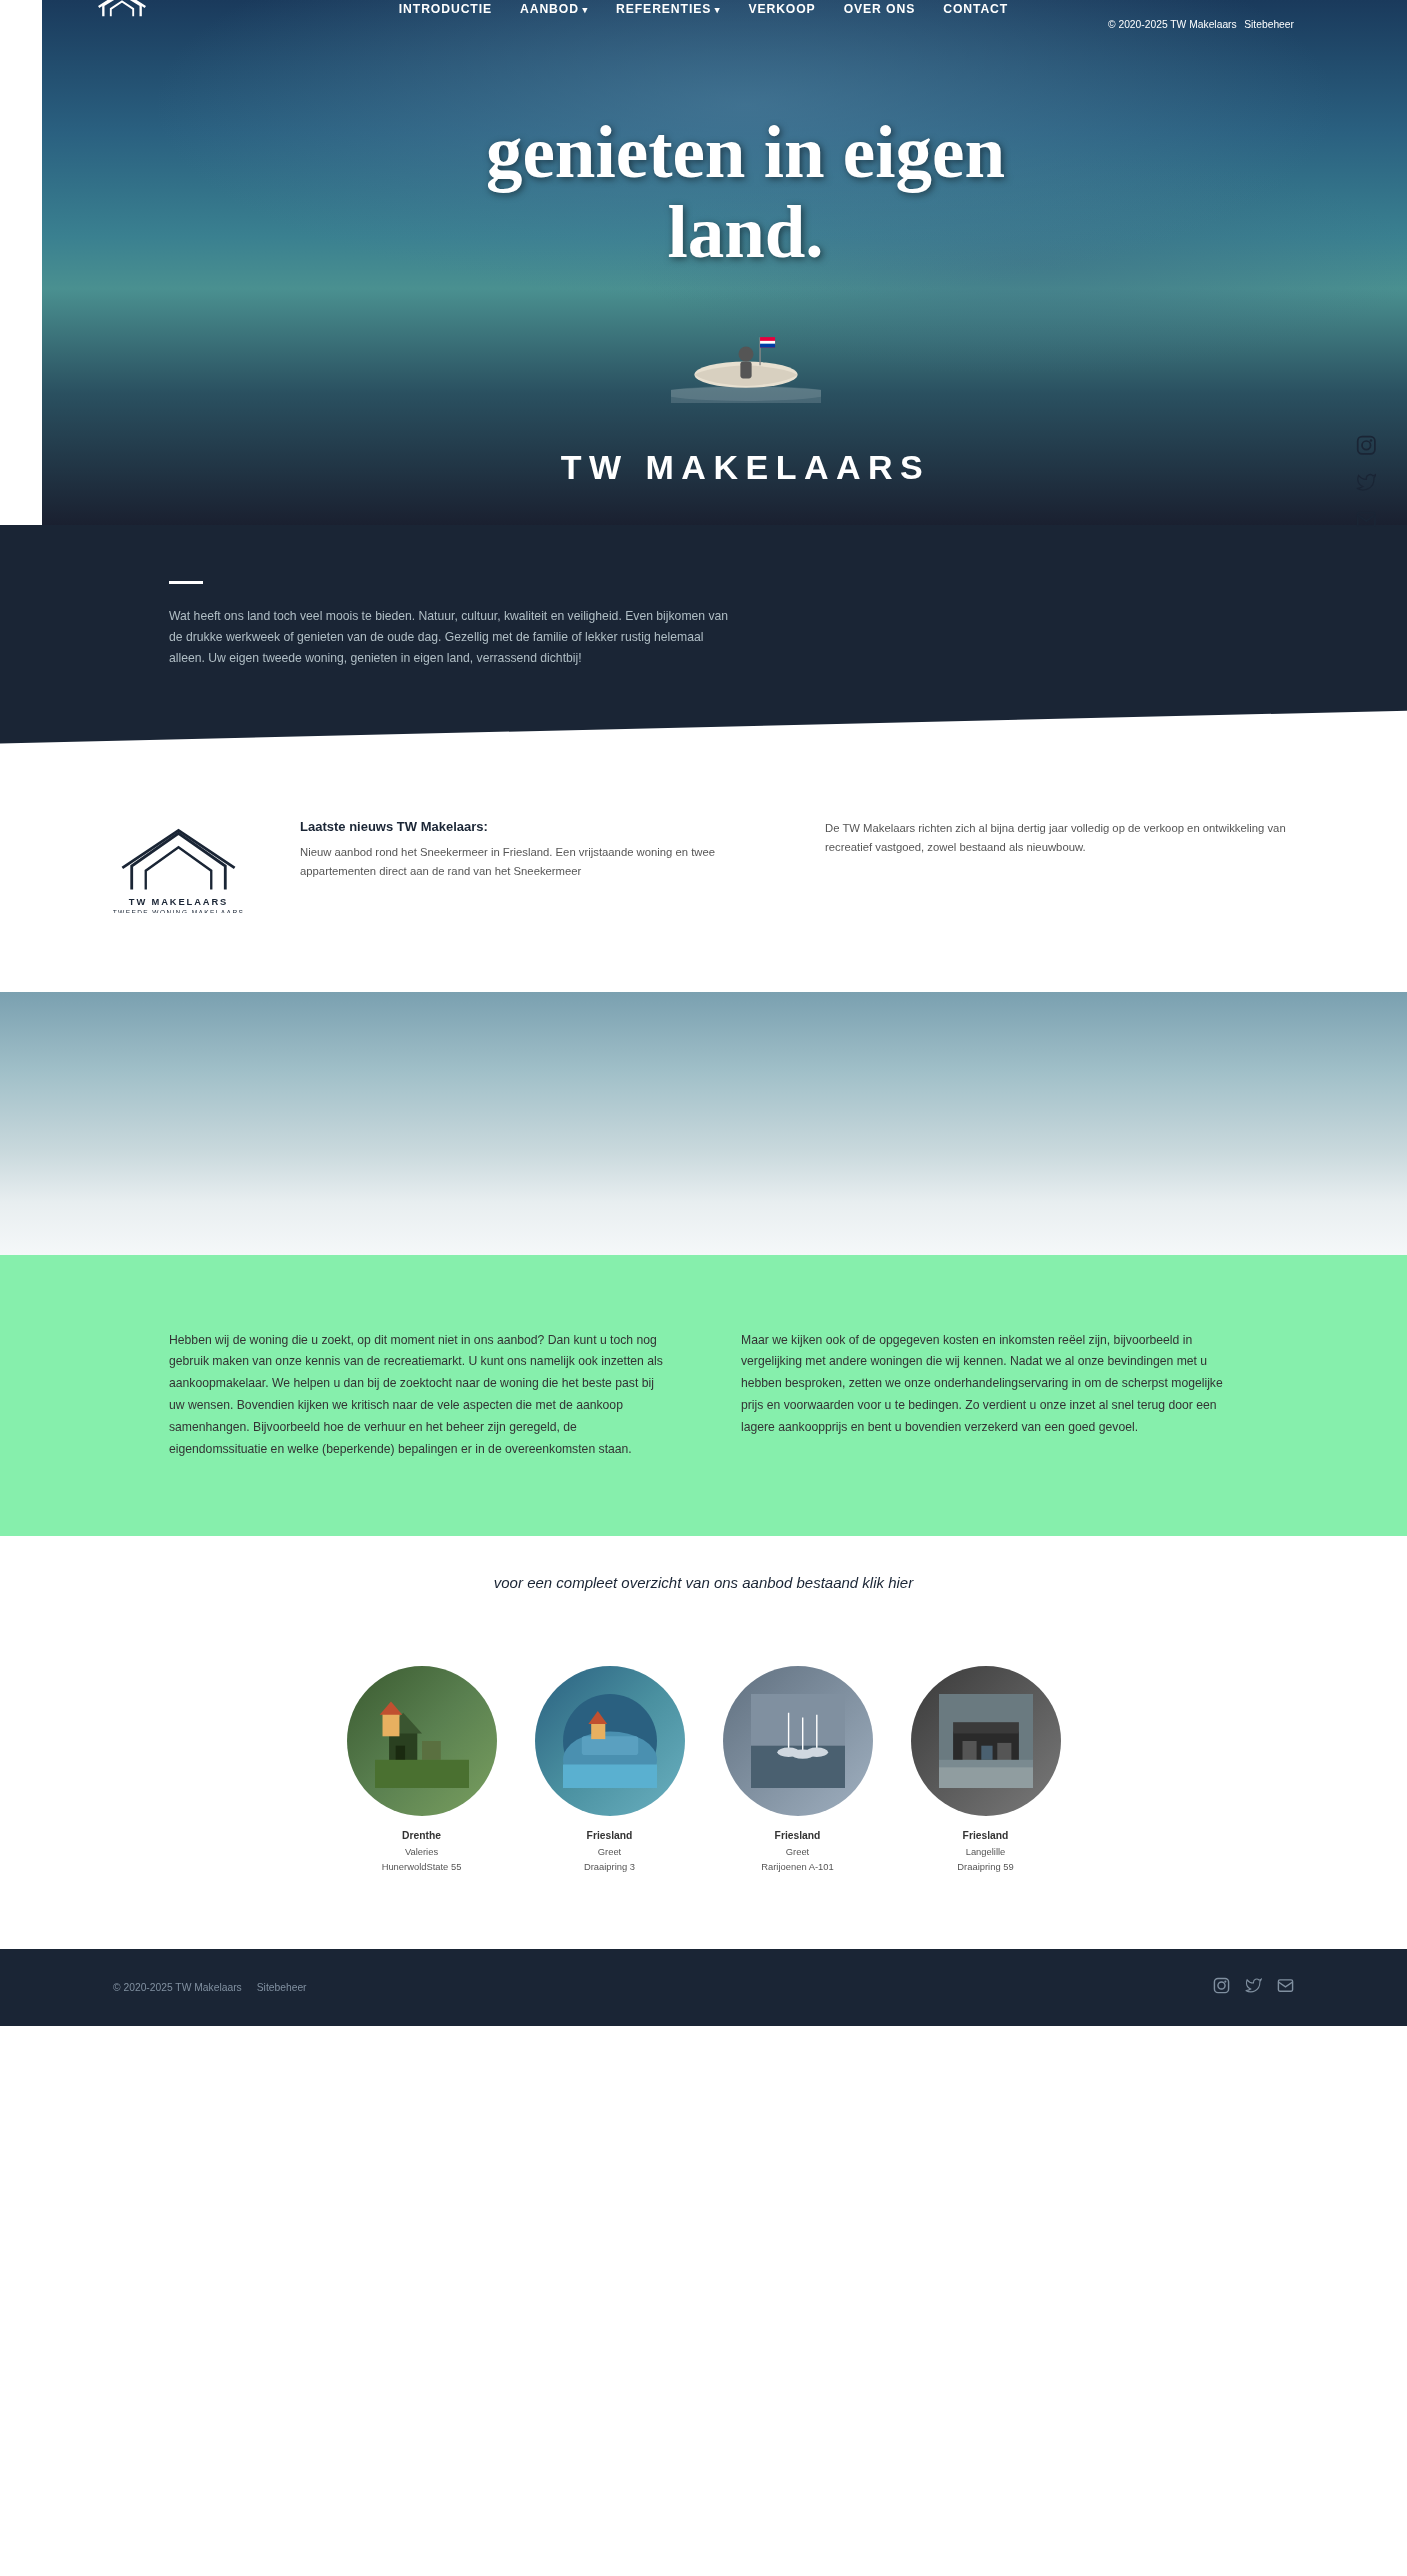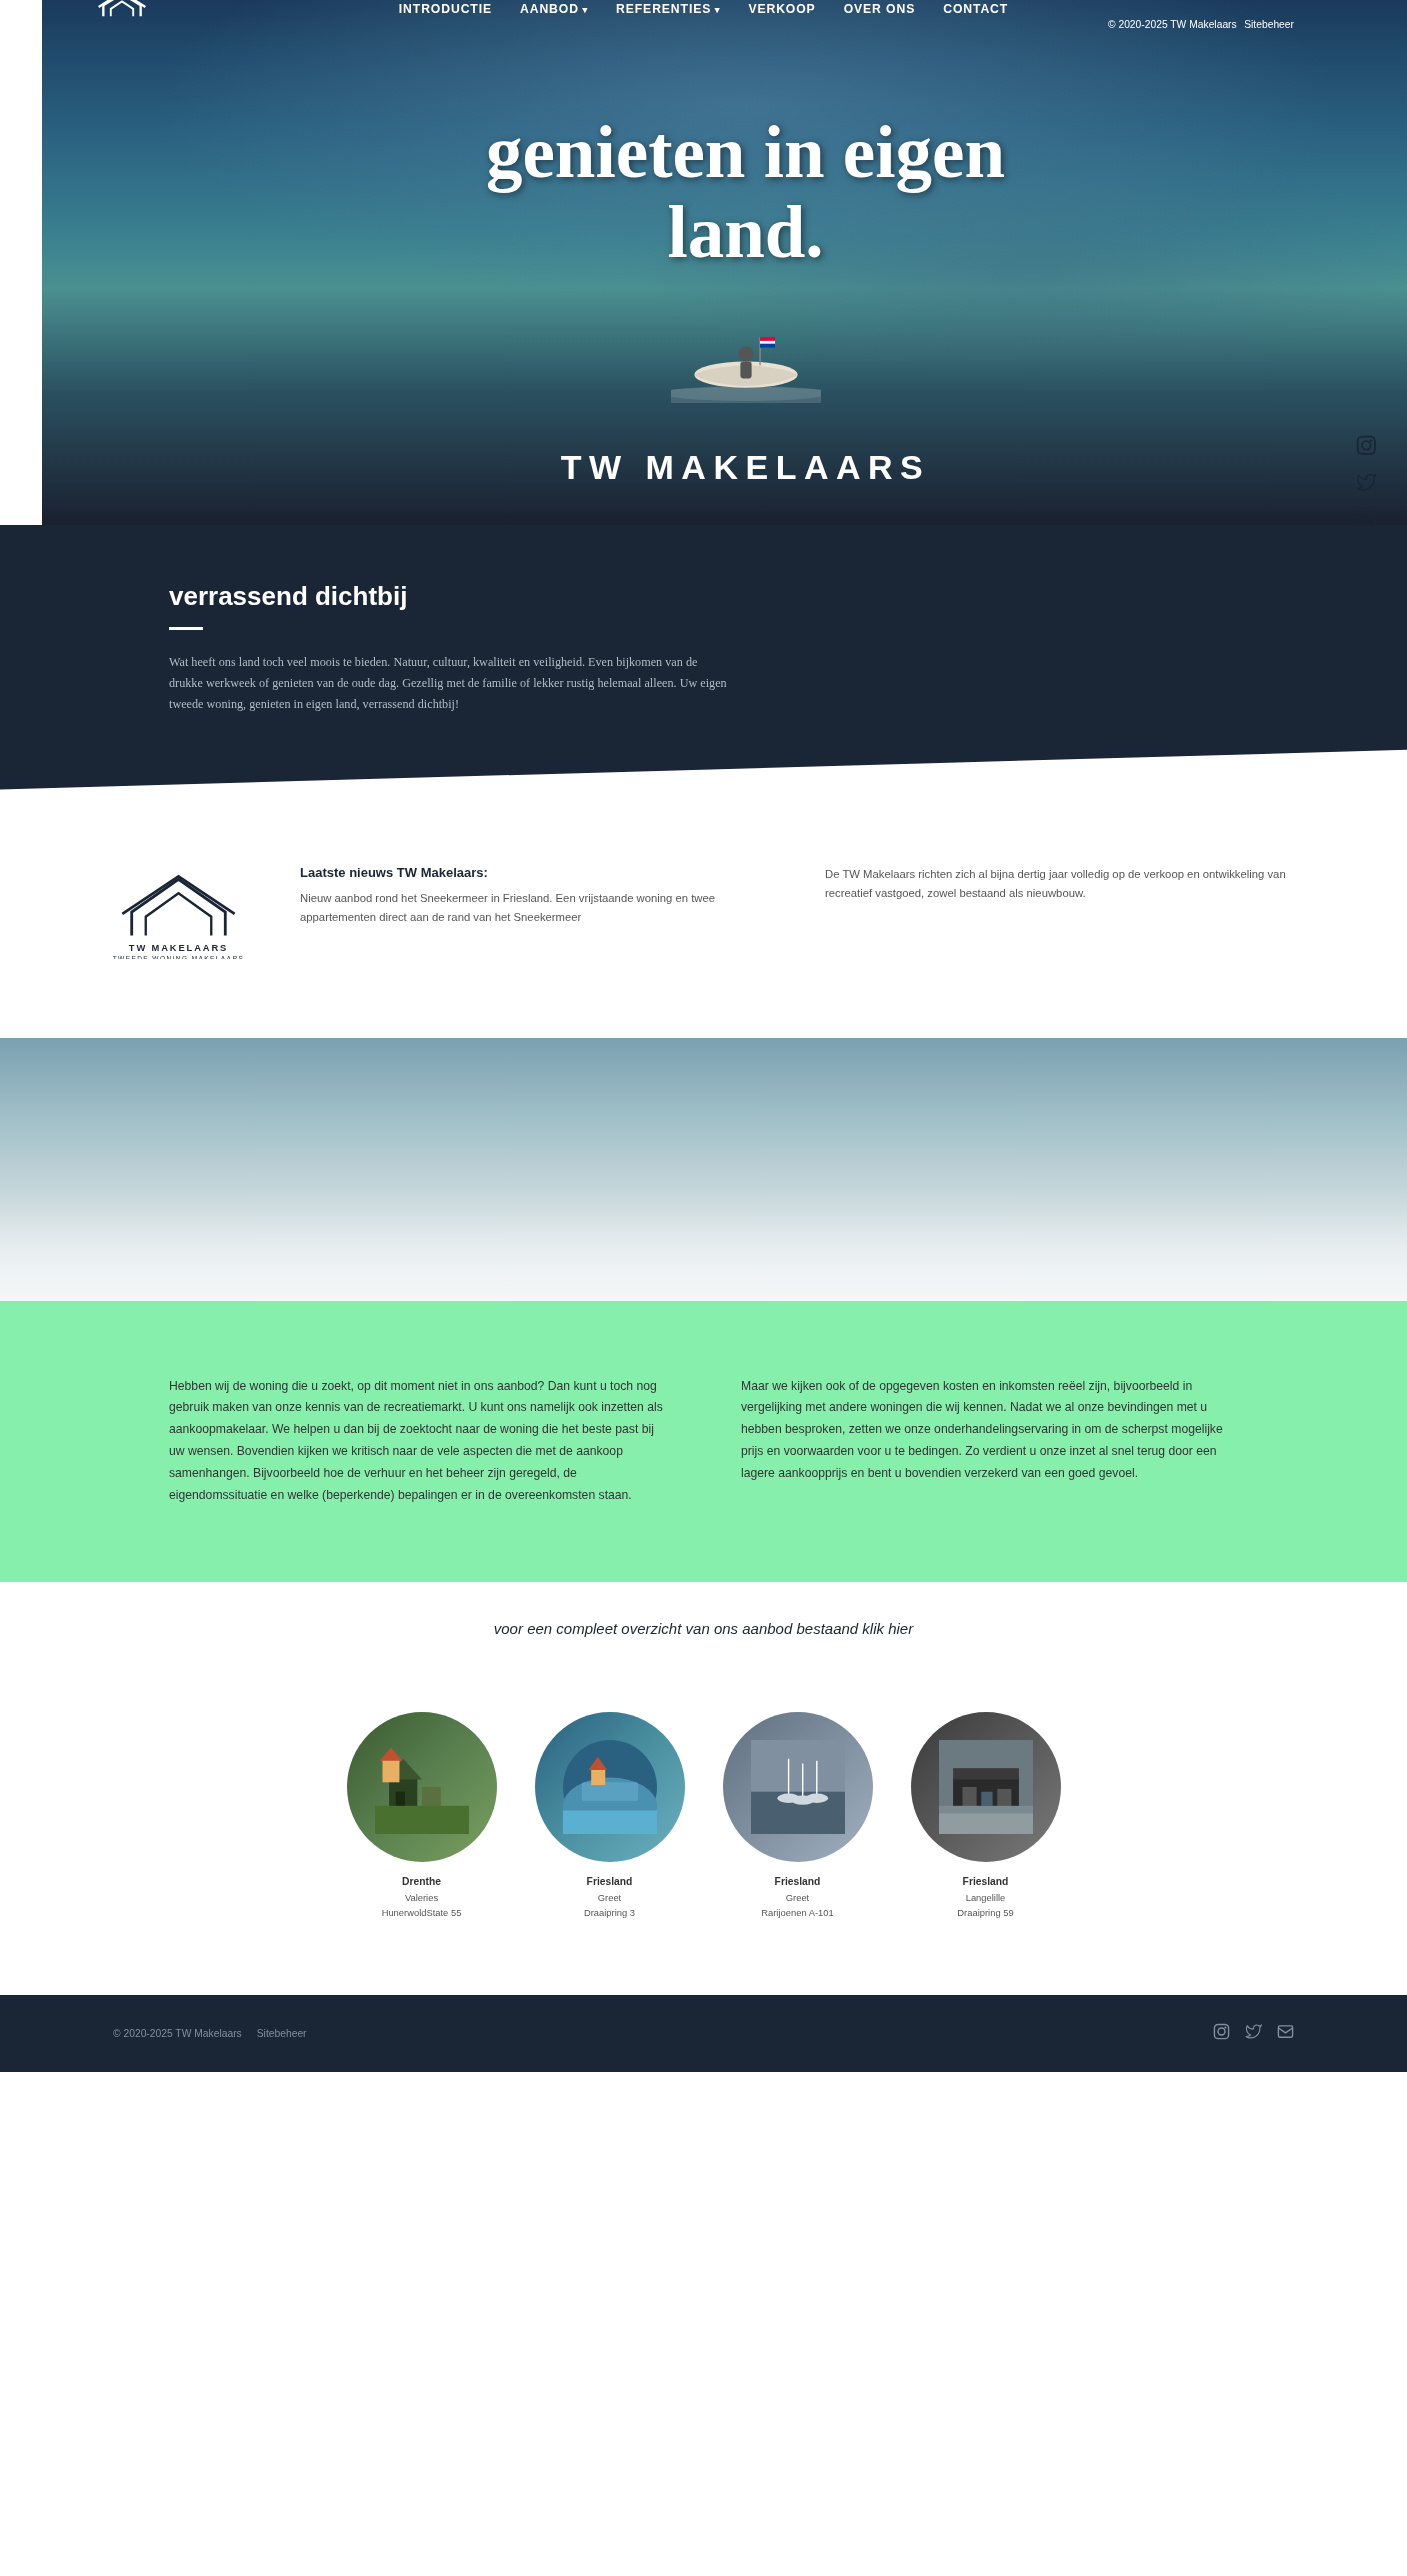--- a/index.html
+++ b/index.html
@@ -131,21 +131,21 @@
       width: 34px;
       height: 2.8px;
       background: #fff;
       margin-bottom: 22.5px;
     }
     .dark-section p {
       color: #b0bec5;
       font-size: 12.2px;
       line-height: 1.7;
       max-width: 563px;
-      font-family: Liberation Serif, serif;
+      font-family: Liberation Sans, sans-serif;
     }
 
     
     .info-section {
       background: #fff;
       padding: 75px 113px;
       display: flex;
       align-items: flex-start;
       gap: 56px;
     }
@@ -341,21 +341,20 @@
     <div class="social-icon">
       <svg width="20.6" height="20.6" viewBox="0 0 24 24" fill="none">
         <rect x="2" y="4" width="20" height="16" rx="2" stroke="#1a2535" stroke-width="2"></rect>
         <path d="M2 7l10 7 10-7" stroke="#1a2535" stroke-width="2"></path>
       </svg>
     </div>
   </div>
 </div>
 
 <div class="dark-section">
-  <h2>verrassend dichtbij</h2>
   <div class="underline"></div>
   <p>Wat heeft ons land toch veel moois te bieden. Natuur, cultuur, kwaliteit en veiligheid. Even bijkomen van de drukke werkweek of genieten van de oude dag. Gezellig met de familie of lekker rustig helemaal alleen.
 Uw eigen tweede woning, genieten in eigen land, verrassend dichtbij!</p>
 </div>
 
 <div class="info-section">
   <div class="info-logo">
     <svg width="131" height="94" viewBox="0 0 140 100" fill="none">
       <path d="M20 75 L20 50 L70 15 L120 50 L120 75" stroke="#1a2535" stroke-width="3" fill="none"></path>
       <path d="M35 75 L35 55 L70 30 L105 55 L105 75" stroke="#1a2535" stroke-width="2.5" fill="none"></path>

